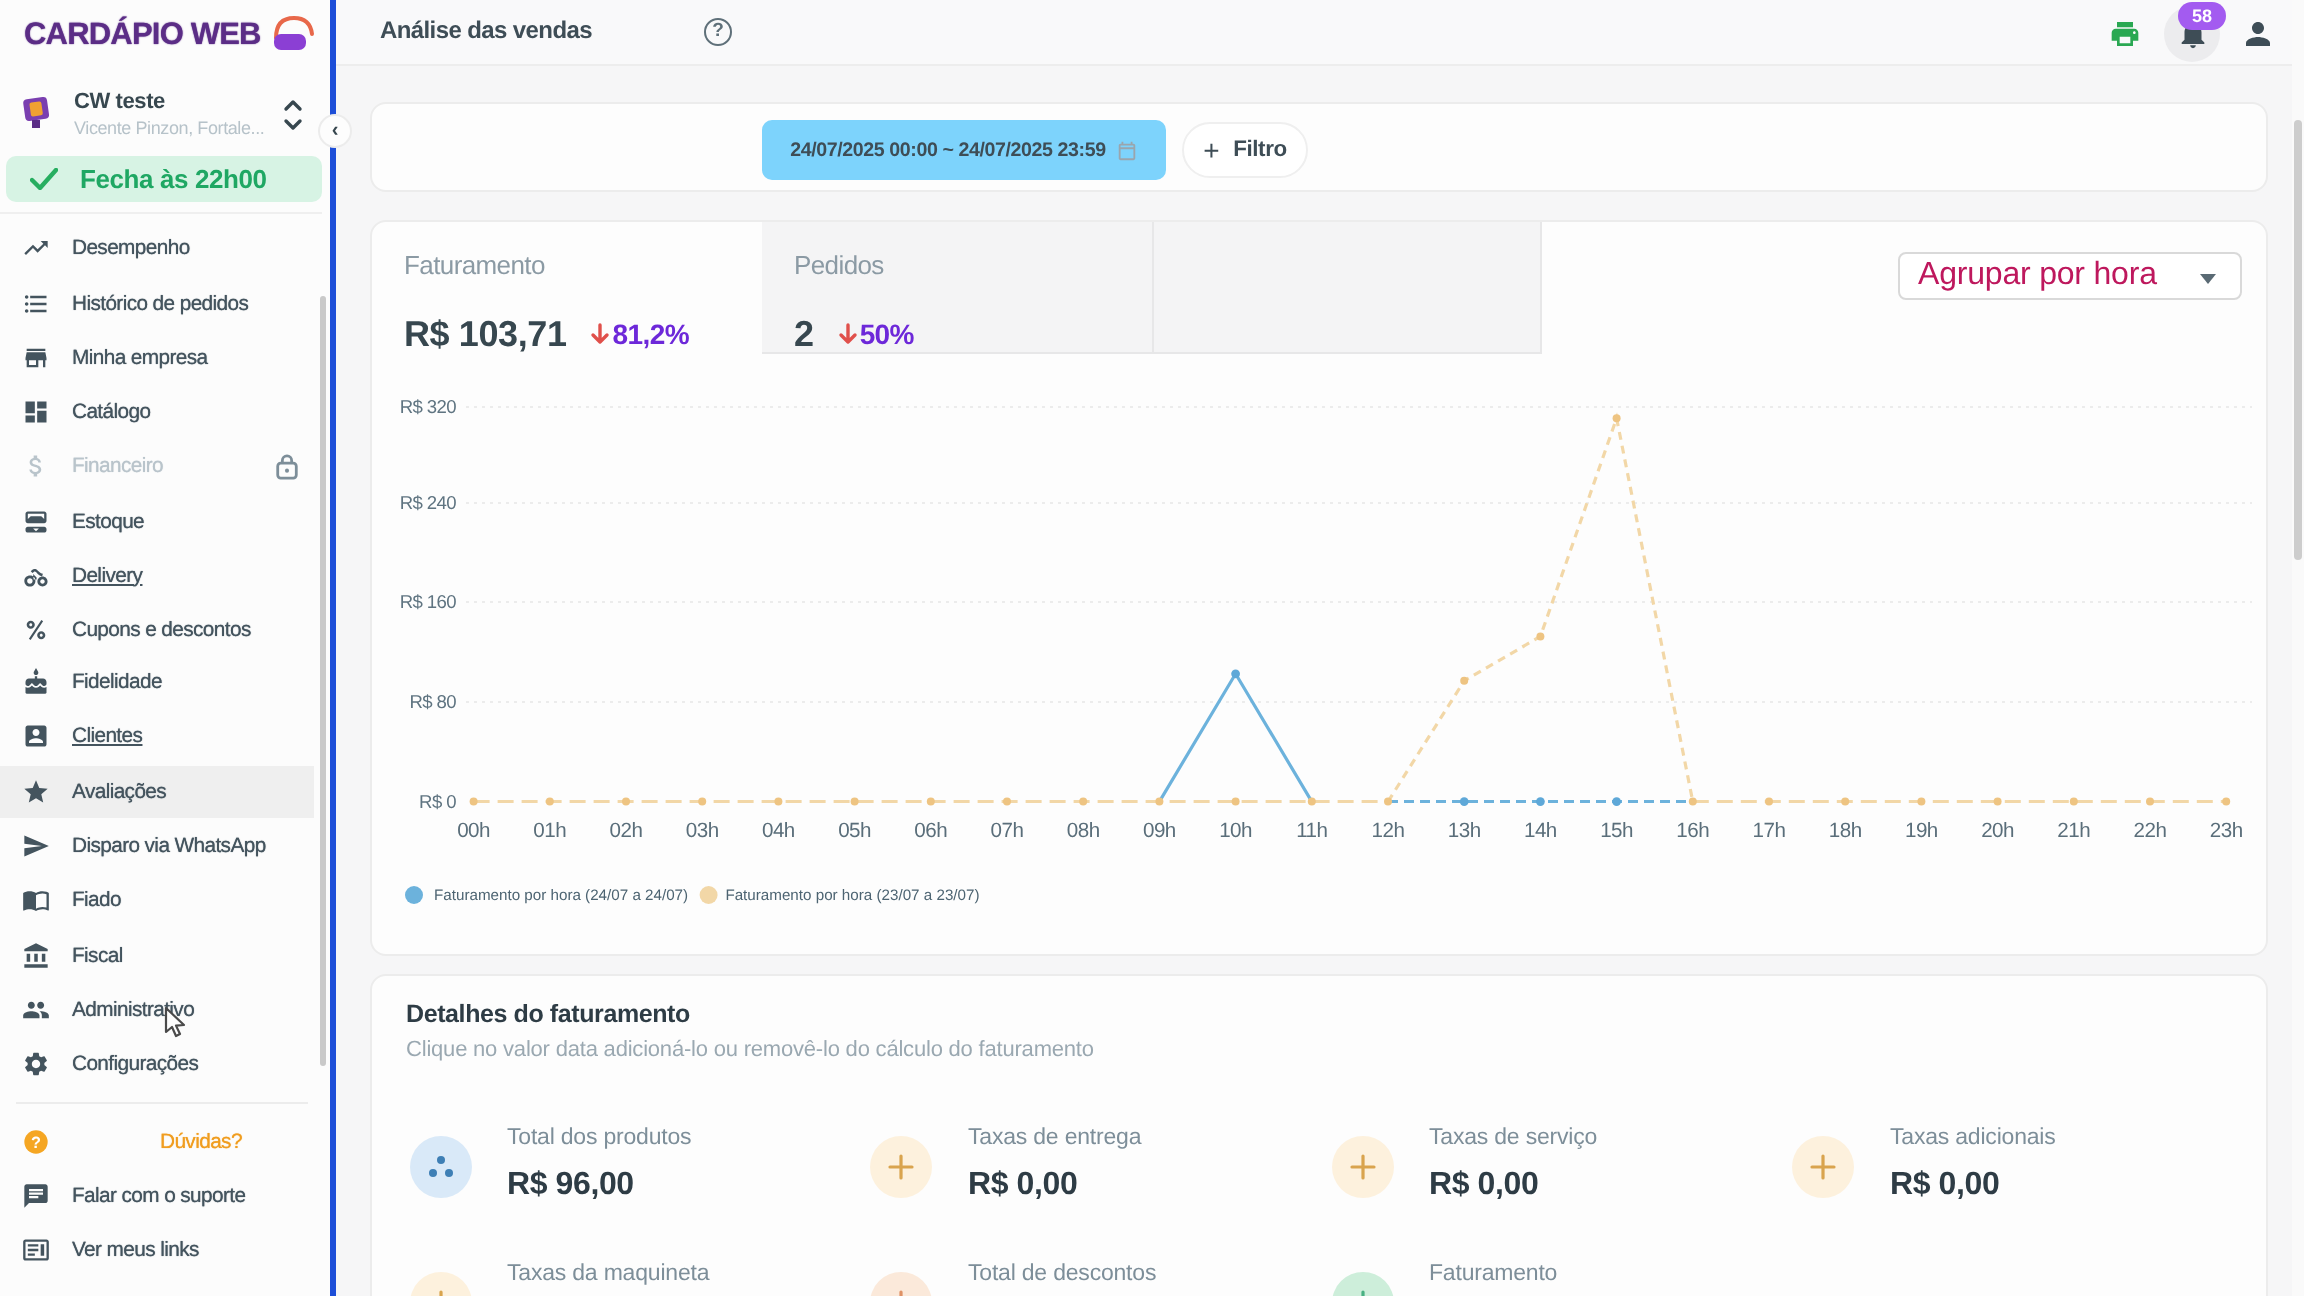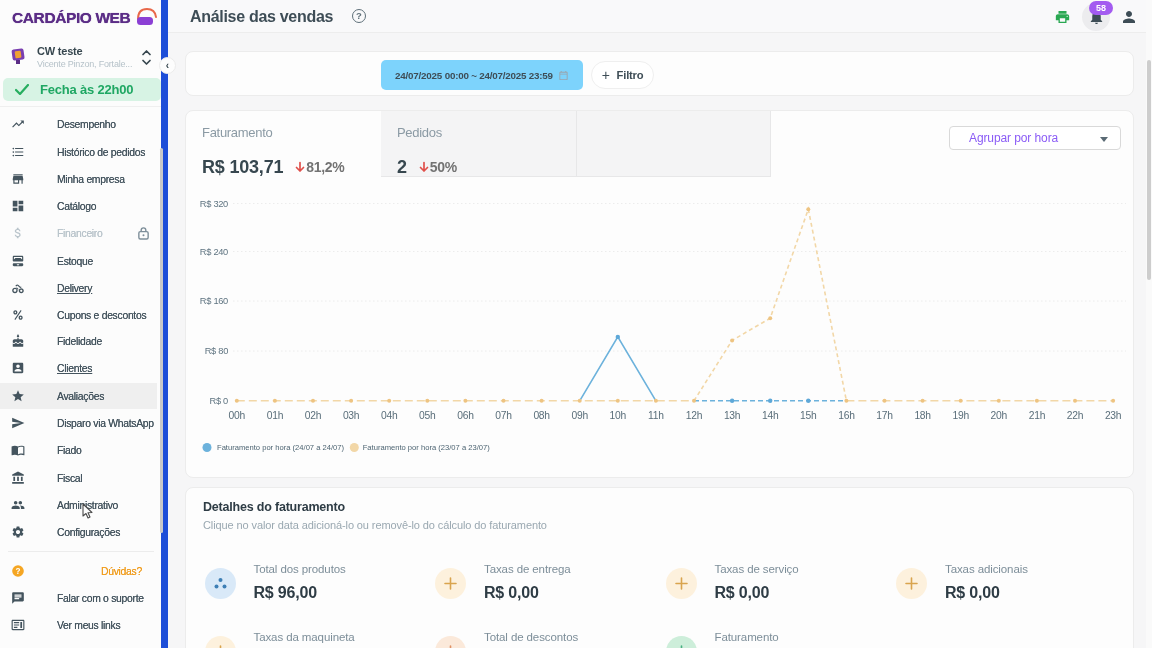--- a/index.html
+++ b/index.html
@@ -1,59 +1,59 @@
 <!DOCTYPE html>
 <html lang="pt"><head>
 <meta charset="utf-8">
 <style>
   * { margin:0; padding:0; box-sizing:border-box; }
   html,body { width:1152px; height:648px; overflow:hidden; }
   body { font-family:"Liberation Sans", sans-serif; background:#f6f6f7; position:relative; color:#37474f; }
 
   
-  #sidebar { position:absolute; left:0; top:0; width:168px; height:648px; background:#fcfcfc; border-right:7px solid #1d4ed8; z-index:5; }
+  #sidebar { position:absolute; left:0; top:0; width:168px; height:648px; background:#fcfcfc; border-right:3px solid #1d4ed8; z-index:5; }
   .logo { position:absolute; left:12px; top:9px; font-weight:700; font-size:15.5px; letter-spacing:-0.4px; color:#5b2d86; text-shadow:0 0 .7px #5b2d86; }
-  .menu-item { position:absolute; left:0; width:168px; height:27px; display:flex; align-items:center;gap:21px; }
+  .menu-item { position:absolute; left:0; width:168px; height:27px; display:flex; align-items:center; }
   .menu-item .mi-icon { width:14px; height:14px; margin-left:11px; flex:none; }
   .menu-item .mi-label { margin-left:11px; font-size:10.4px; letter-spacing:-0.3px; font-weight:400; color:#4a5a64; white-space:nowrap; text-shadow:0 0 .45px #4a5a64; }
   .sel-row { position:absolute; left:0; top:383px; width:157px; height:26px; background:#efefef; }
 
   .green-banner { position:absolute; left:3px; top:78px; width:158px; height:23px; background:#d7f3e4; border-radius:5px; }
   .green-banner .gb-text { position:absolute; left:37px; top:4px; font-size:13px; letter-spacing:-0.2px; font-weight:700; color:#1fa763; }
 
   .scroll-thumb { position:absolute; left:160px; top:148px; width:3px; height:385px; background:#c9c9c9; border-radius:2px; }
 
   #collapse-btn { position:absolute; left:159px; top:57px; width:17px; height:17px; background:#fdfdfd; border:1px solid #ececec; border-radius:50%; z-index:6; text-align:center; font-size:10px; line-height:15px; color:#37474f; font-weight:700;}
 
   
   #topbar { position:absolute; left:168px; top:0; width:984px; height:33px; background:#f9f9fa; border-bottom:1px solid #ededed; }
-  #title { position:absolute; left:190px; top:8px; font-size:16px; font-weight:700; color:#3e4d56; letter-spacing:-0.3px; }
+  #title { position:absolute; left:190px; top:8px; font-size:12px; font-weight:700; color:#3e4d56; letter-spacing:-0.3px; }
   .qmark { position:absolute; left:352px; top:9px; width:14px; height:14px; border:1.4px solid #5f7079; border-radius:50%; color:#5f7079; font-size:9.5px; font-weight:700; text-align:center; line-height:12px; }
 
   
   .card { position:absolute; left:185px; width:949px; background:#fdfdfd; border:1px solid #ececec; border-radius:8px; }
   #filter-card { top:51px; height:45px; }
   #main-card { top:110px; height:368px; }
   #det-card { top:487px; height:200px; }
 
   .pill { position:absolute; background:#fff; border:1px solid #e2e2e2; border-radius:15px; font-size:11.2px; letter-spacing:-0.2px; font-weight:700; color:#3e4d56; display:flex; align-items:center; justify-content:center; white-space:nowrap; }
   #pill-date { left:12px; top:8px; width:173px; height:30px; }
   #date-box { position:absolute; left:195px; top:8px; width:202px; height:30px; background:#7dd3fc; border-radius:5px; font-size:9.8px; letter-spacing:-0.2px; font-weight:700; color:#3e4d56; display:flex; align-items:center; justify-content:center; white-space:nowrap; }
   #pill-filtro { left:405px; top:9px; width:63px; height:28px; border-color:#efefef; }
 
   
   .stat-cell { position:absolute; top:0; height:66px; }
   .stat-label { font-size:13px; letter-spacing:-0.3px; color:#8b9aa4; margin-top:14px; }
   .stat-row { display:flex; align-items:baseline; margin-top:7px; }
   .stat-value { font-size:18px; letter-spacing:-0.2px; font-weight:700; color:#37474f; }
-  .stat-red { font-size:14px; letter-spacing:-0.3px; font-weight:700; color:#737373; margin-left:12px; display:flex; align-items:center;margin-top:12px; }
+  .stat-red { font-size:14px; letter-spacing:-0.3px; font-weight:700; color:#6d28d9; margin-left:12px; display:flex; align-items:center;margin-top:12px; }
   .cellsep { position:absolute; top:0; width:1px; height:66px; background:#e7e7e8; }
   .greyband { position:absolute; left:195px; top:0; width:390px; height:66px; background:#f4f4f5; border-bottom:1px solid #e7e7e8; border-right:1px solid #e7e7e8; border-top-right-radius:0; }
 
-  #group-select { position:absolute; left:763px; top:15px; width:172px; height:24px; background:#fff; border:1px solid #d9d9d9; border-radius:4px; font-size:12px; letter-spacing:-0.1px; color:#8b5cf6; display:flex; align-items:center; padding-left:19px; }
+  #group-select { position:absolute; left:763px; top:15px; width:172px; height:24px; background:#fff; border:1px solid #d9d9d9; border-radius:4px; font-size:16px; letter-spacing:-0.1px; color:#be185d; display:flex; align-items:center; padding-left:9px; }
   #group-select .tri { position:absolute; right:12px; top:10px; width:0; height:0; border-left:4.5px solid transparent; border-right:4.5px solid transparent; border-top:5px solid #5a6a74; }
 
   
   .det-title { position:absolute; left:17px; top:12px; font-size:12.5px; letter-spacing:-0.2px; font-weight:700; color:#2e3c45; }
   .det-sub { position:absolute; left:17px; top:31px; font-size:11px; letter-spacing:-0.1px; color:#9aa8b1; }
   .det-item { position:absolute; width:220px; }
   .det-circle { position:absolute; left:0; top:0; width:31px; height:31px; border-radius:50%; }
   .det-label { position:absolute; left:49px; top:-5px; font-size:11.5px; letter-spacing:-0.1px; color:#7d8e99; white-space:nowrap; }
   .det-value { position:absolute; left:49px; top:16px; font-size:16px; letter-spacing:-0.2px; font-weight:700; color:#2e3c45; }
 </style>

